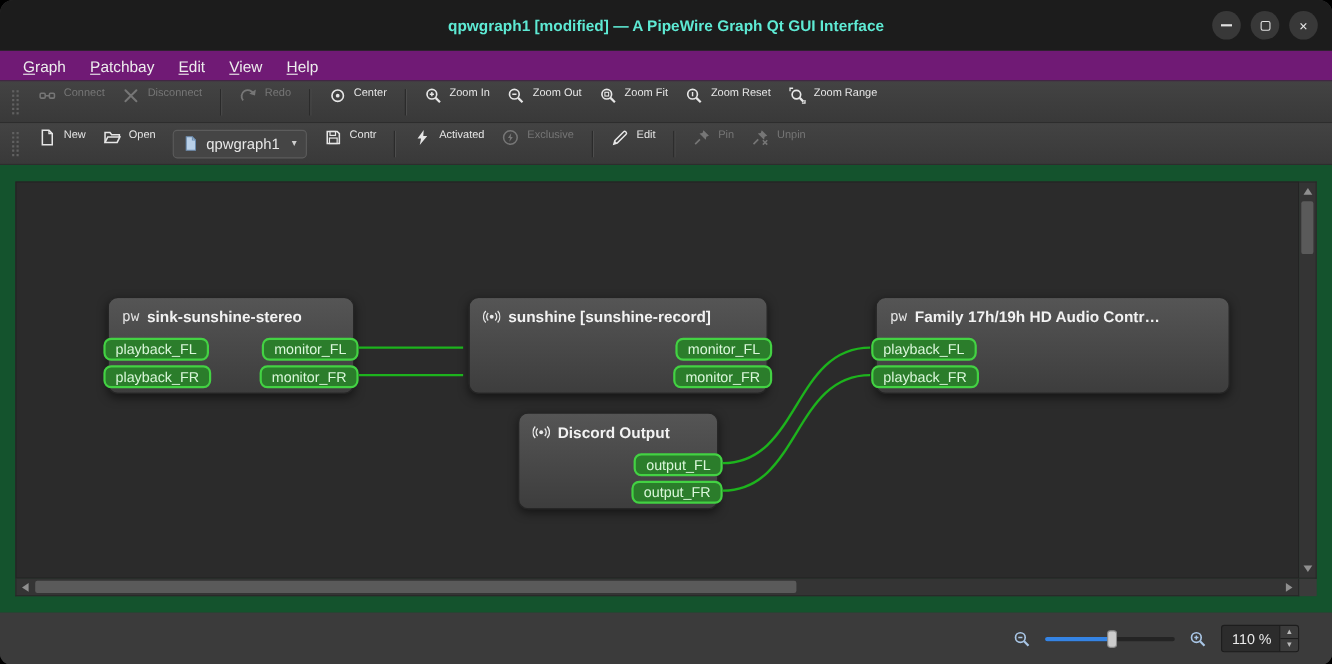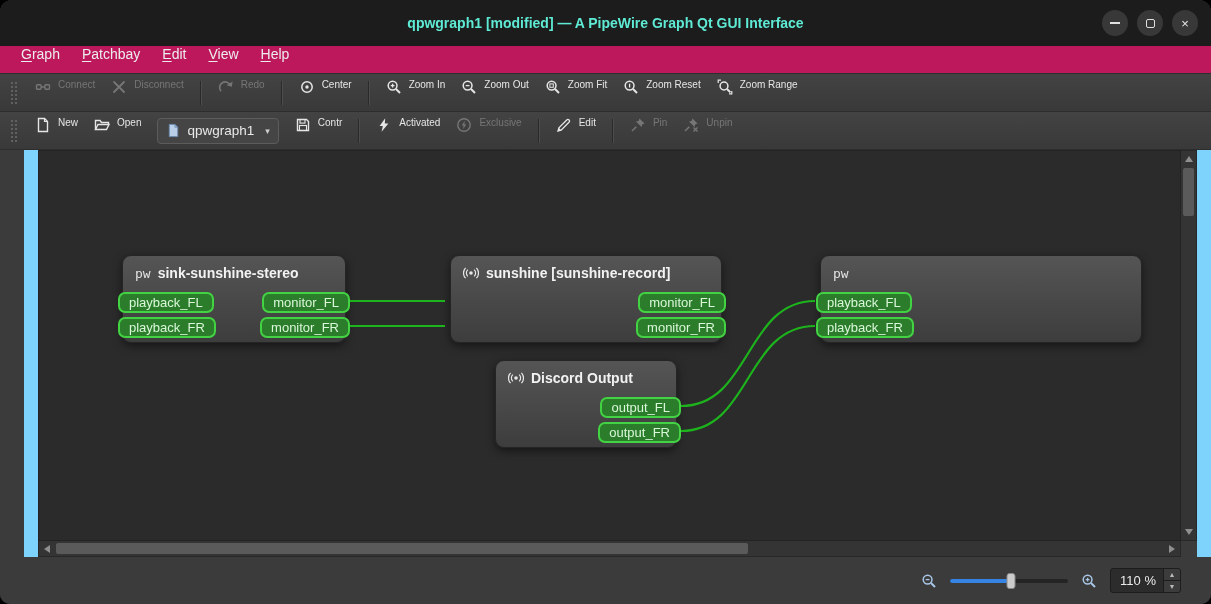--- a/index.html
+++ b/index.html
@@ -12,41 +12,41 @@
   .titlebar { height:46px; flex:none; background:#1c1c1c; position:relative;
     display:flex; align-items:center; justify-content:center; }
   .title { color:#5eead4; font-weight:bold; font-size:14px; }
   .win-controls { position:absolute; right:13px; top:0; height:100%; display:flex; align-items:center; gap:9px; }
   .wbtn { width:26px; height:26px; border-radius:50%; background:#383838;
     display:flex; align-items:center; justify-content:center; color:#e8e8e8; font-size:13px; }
   .glyph-min { width:10px; height:2px; background:#e0e0e0; }
   .glyph-max { width:9px; height:9px; border:1.5px solid #e0e0e0; border-radius:2px; }
 
   
-  .menubar { height:28px; flex:none; background:#be185d; display:flex; align-items:flex-start;
+  .menubar { height:28px; flex:none; background:#701a75; display:flex; align-items:center;
     padding-left:10px; border-bottom:1px solid #2e2e2e; }
   .menu-item { display:flex; align-items:center; padding:0 11px; color:#ededed; font-size:14px; }
   .accel { text-decoration:underline; text-underline-offset:2px; }
 
   
   .toolbar { height:38px; flex:none; background:linear-gradient(#434343,#393939);
     display:flex; align-items:center; padding:0 6px; border-bottom:1px solid #2d2d2d; }
   .handle { width:6px; height:22px; border-left:2px dotted #616161; border-right:2px dotted #616161; margin:0 10px 0 5px; flex:none; }
   .sep { width:2px; height:24px; border-left:1px solid #2a2a2a; border-right:1px solid #4d4d4d; margin:0 8px; flex:none; }
   .tbtn { display:flex; align-items:flex-start; gap:7px; height:28px; padding:0 8px;
     color:#e6e6e6; font-size:10px; border-radius:4px; white-space:nowrap; flex:none; }
   .tbtn.disabled { color:#767676; }
   .icon { flex:none; display:block; }
   .combo { display:flex; align-items:center; gap:6px; height:26px; background:#454545;
     border:1px solid #5c5c5c; border-radius:4px; padding:0 8px; margin:0 8px; color:#e8e8e8; font-size:13.5px; flex:none; }
   .combo .chev { font-size:9px; color:#cfcfcf; margin-left:5px; }
 
   
   .content { flex:1; min-height:0; display:grid; grid-template-columns:1fr 16px; grid-template-rows:1fr 16px;
-    padding:0 14px; background:#7dd3fc;margin-left:24px; }
+    padding:15px 14px; background:#14532d; }
   .canvas { position:relative; background:#2b2b2b; border:1px solid #232323; overflow:hidden; }
   .links { position:absolute; inset:0; z-index:2; pointer-events:none; }
   .links path { pointer-events:stroke; }
 
   .node { position:absolute; z-index:1; background:linear-gradient(180deg,#555,#3d3d3d);
     border:1px solid #252525; border-radius:9px; box-shadow:0 3px 9px rgba(0,0,0,.5); }
   .node-header { height:34px; display:flex; align-items:center; gap:7px; padding:0 12px; }
   .node-title { color:#f2f2f2; font-weight:bold; font-size:14px; white-space:nowrap; overflow:hidden; }
   .pw-glyph { color:#e2e2e2; font-size:13px; font-family:"DejaVu Sans Mono",monospace; }
   .ports { display:flex; justify-content:space-between; padding:2px 0 9px; }
@@ -327,20 +327,21 @@
           <div class="col right">
             <div class="port">monitor_FL</div>
             <div class="port">monitor_FR</div>
           </div>
         </div>
       </div>
 
       <div class="node" style="left:781px;top:104px;width:322px;height:88px;">
         <div class="node-header">
           <span class="pw-glyph">pw</span>
+          <span class="node-title">Family 17h/19h HD Audio Contr…</span>
         </div>
         <div class="ports">
           <div class="col left">
             <div class="port">playback_FL</div>
             <div class="port">playback_FR</div>
           </div>
         </div>
       </div>
 
       <div class="node" style="left:456px;top:209px;width:182px;height:88px;">

